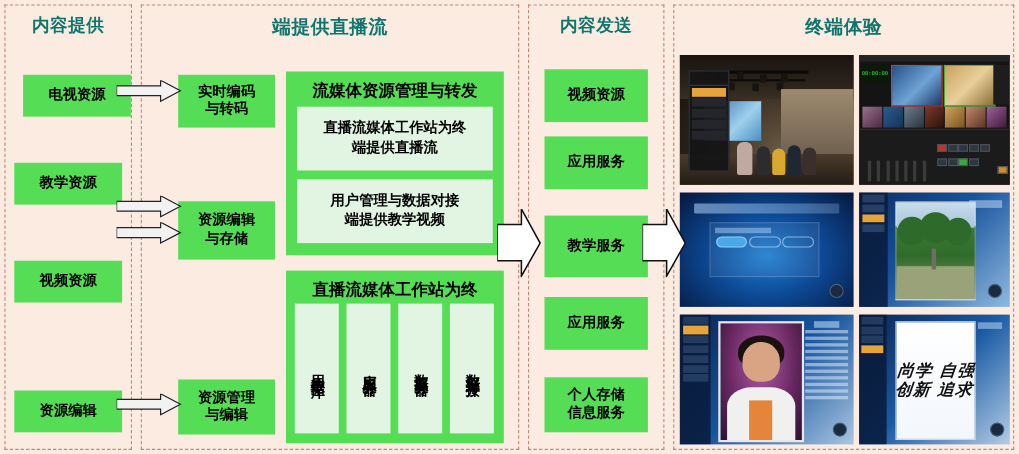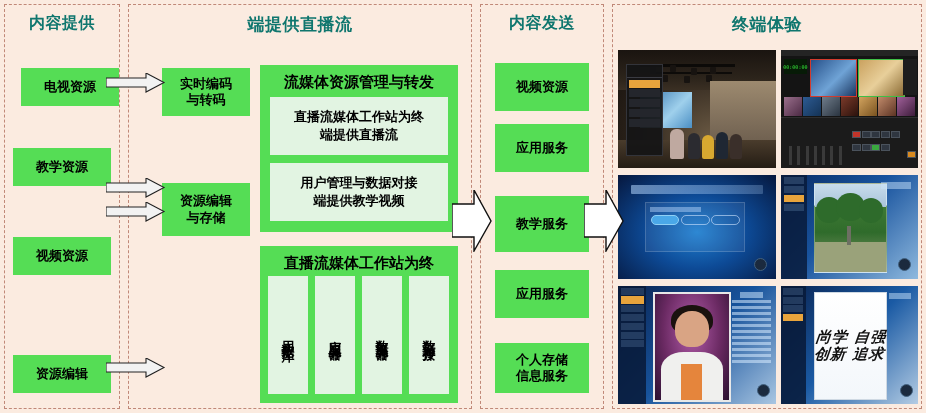--- a/index.html
+++ b/index.html
@@ -206,20 +206,26 @@
       </span>
     </div>
 
     <div class="gbox" style="left:33px;top:178px;width:88px;height:53px;">
       <span class="lines">
         <span>资源编辑</span>
         <span>与存储</span>
       </span>
     </div>
 
+    <div class="gbox" style="left:33px;top:340px;width:88px;height:50px;">
+      <span class="lines">
+        <span>资源管理</span>
+        <span>与编辑</span>
+      </span>
+    </div>
 
     <div class="gbox" style="left:131px;top:60px;width:198px;height:167px;display:block;">
       <div class="group-title" style="top:8px;">流媒体资源管理与转发</div>
 
       <div class="lbox" style="left:10px;top:32px;width:178px;height:58px;">
         <span class="lines">
           <span>直播流媒体工作站为终</span>
           <span>端提供直播流</span>
         </span>
       </div>

